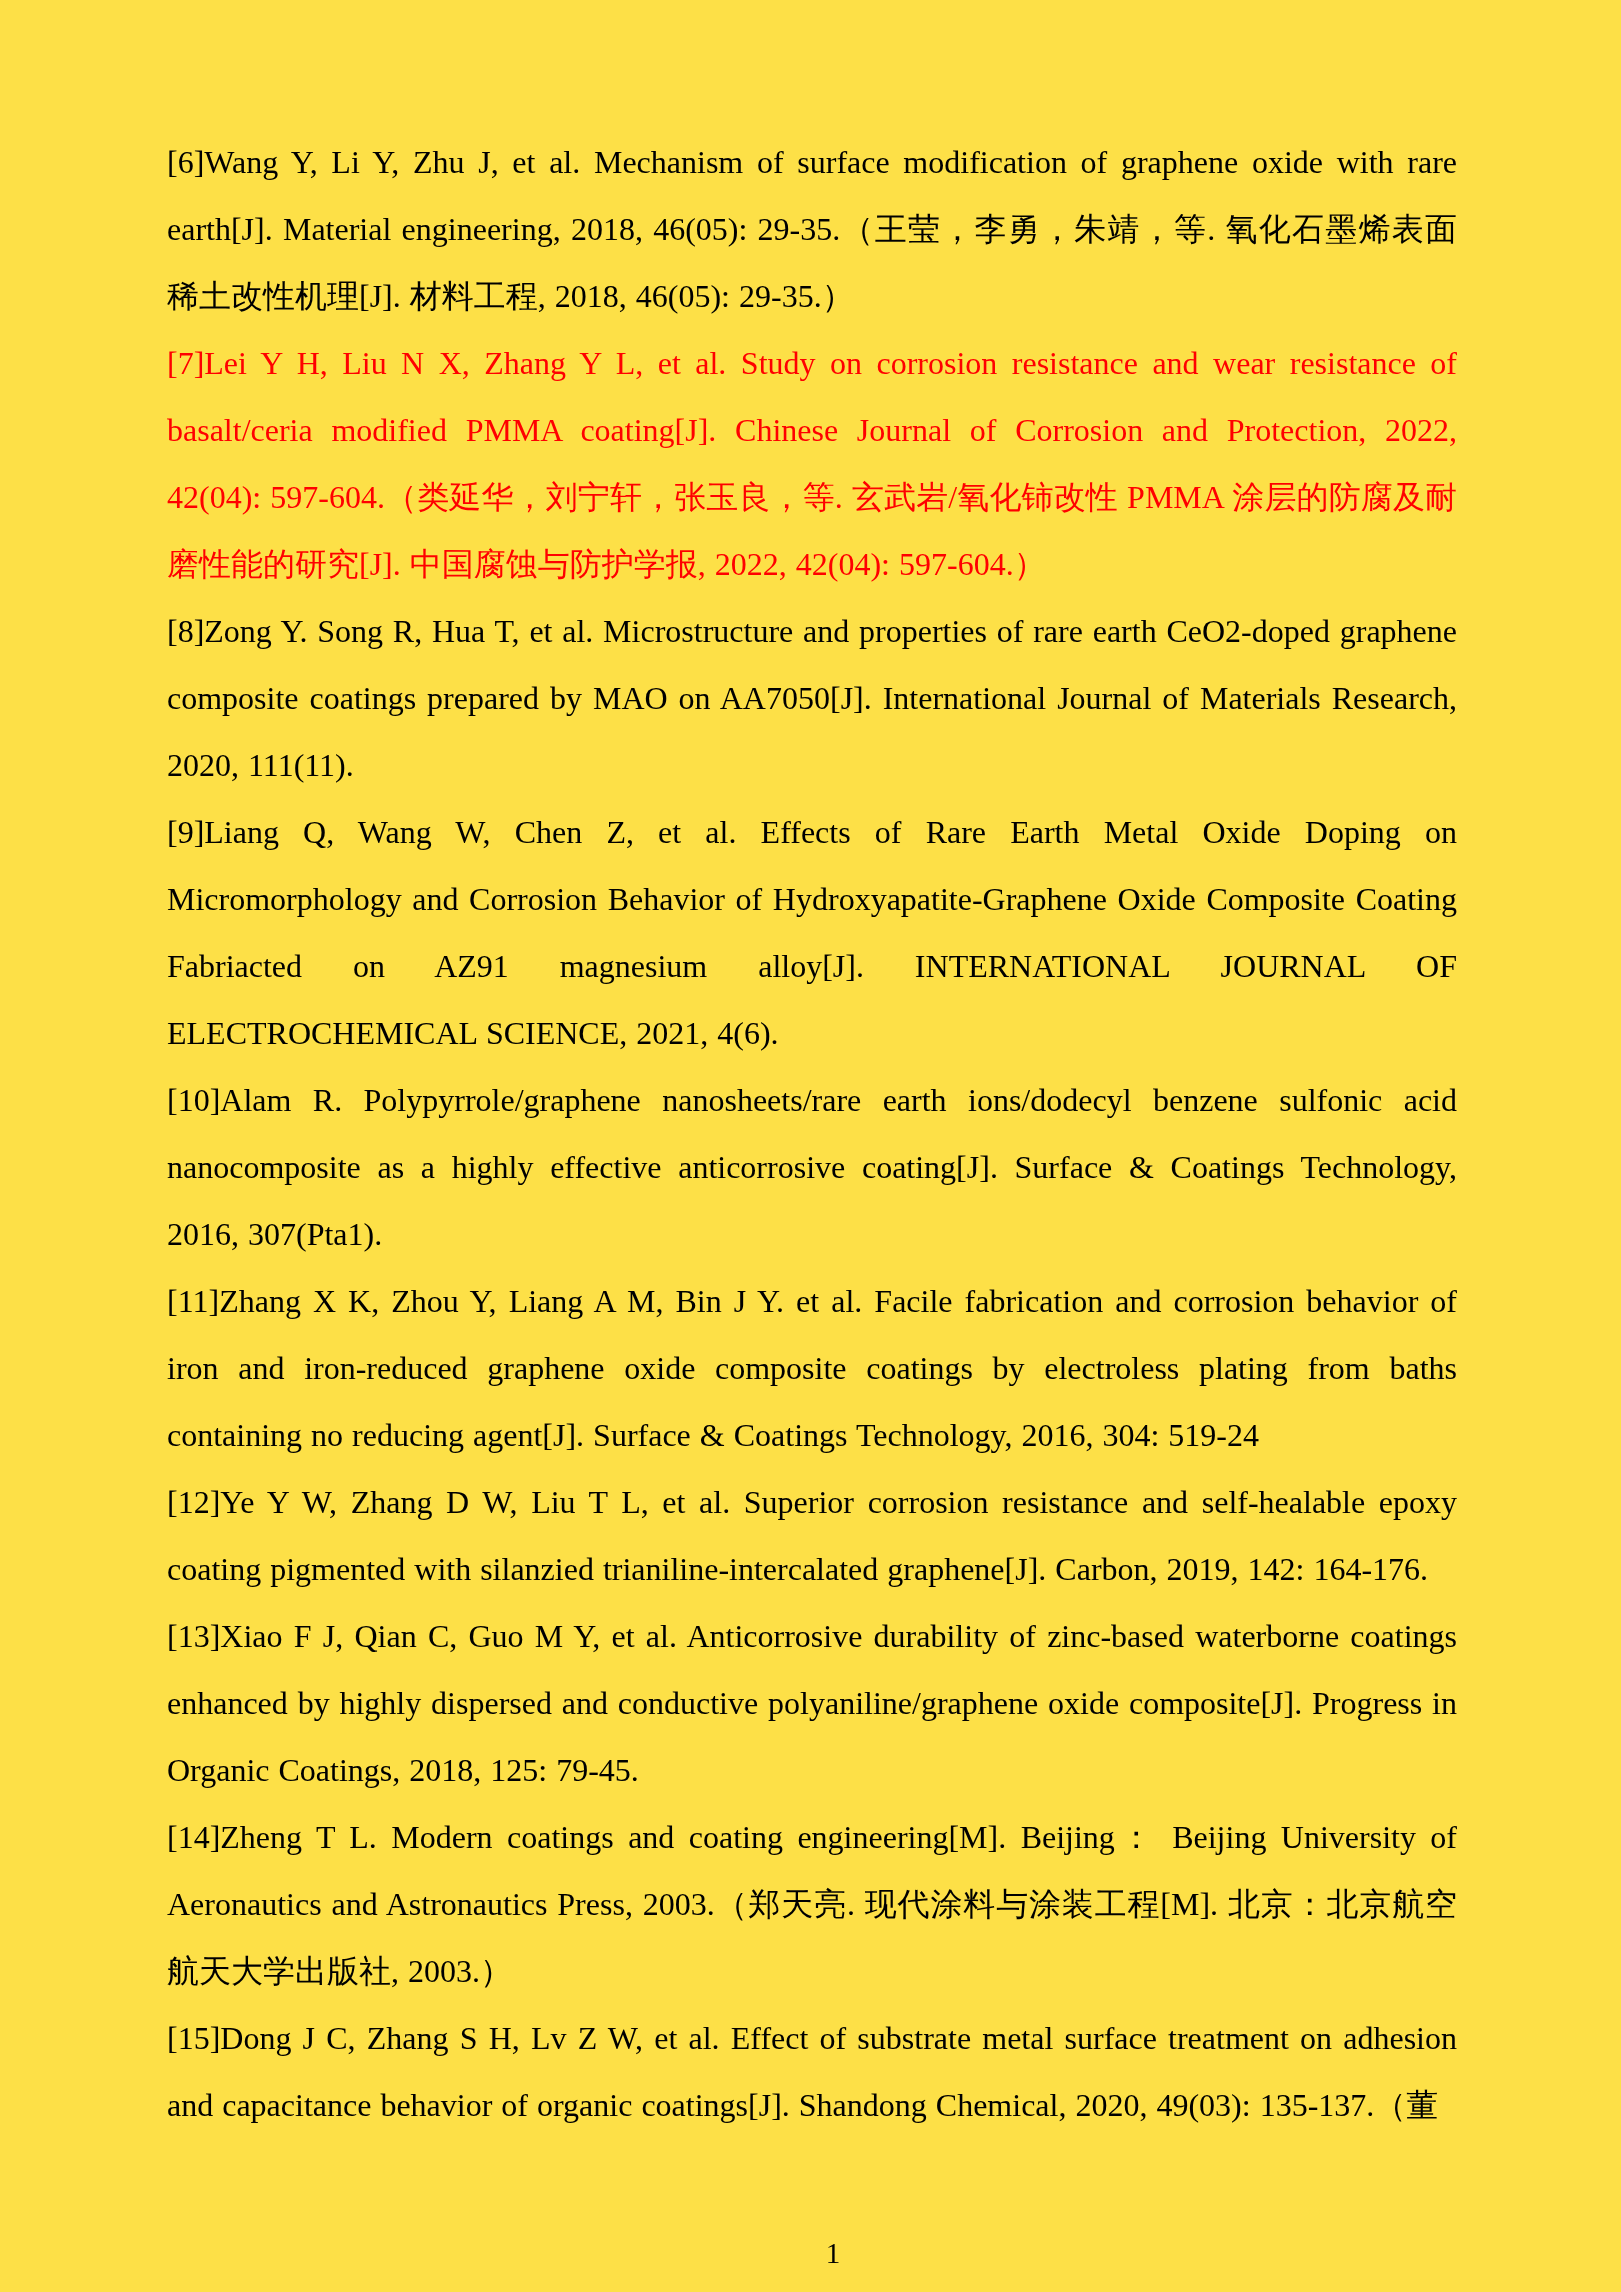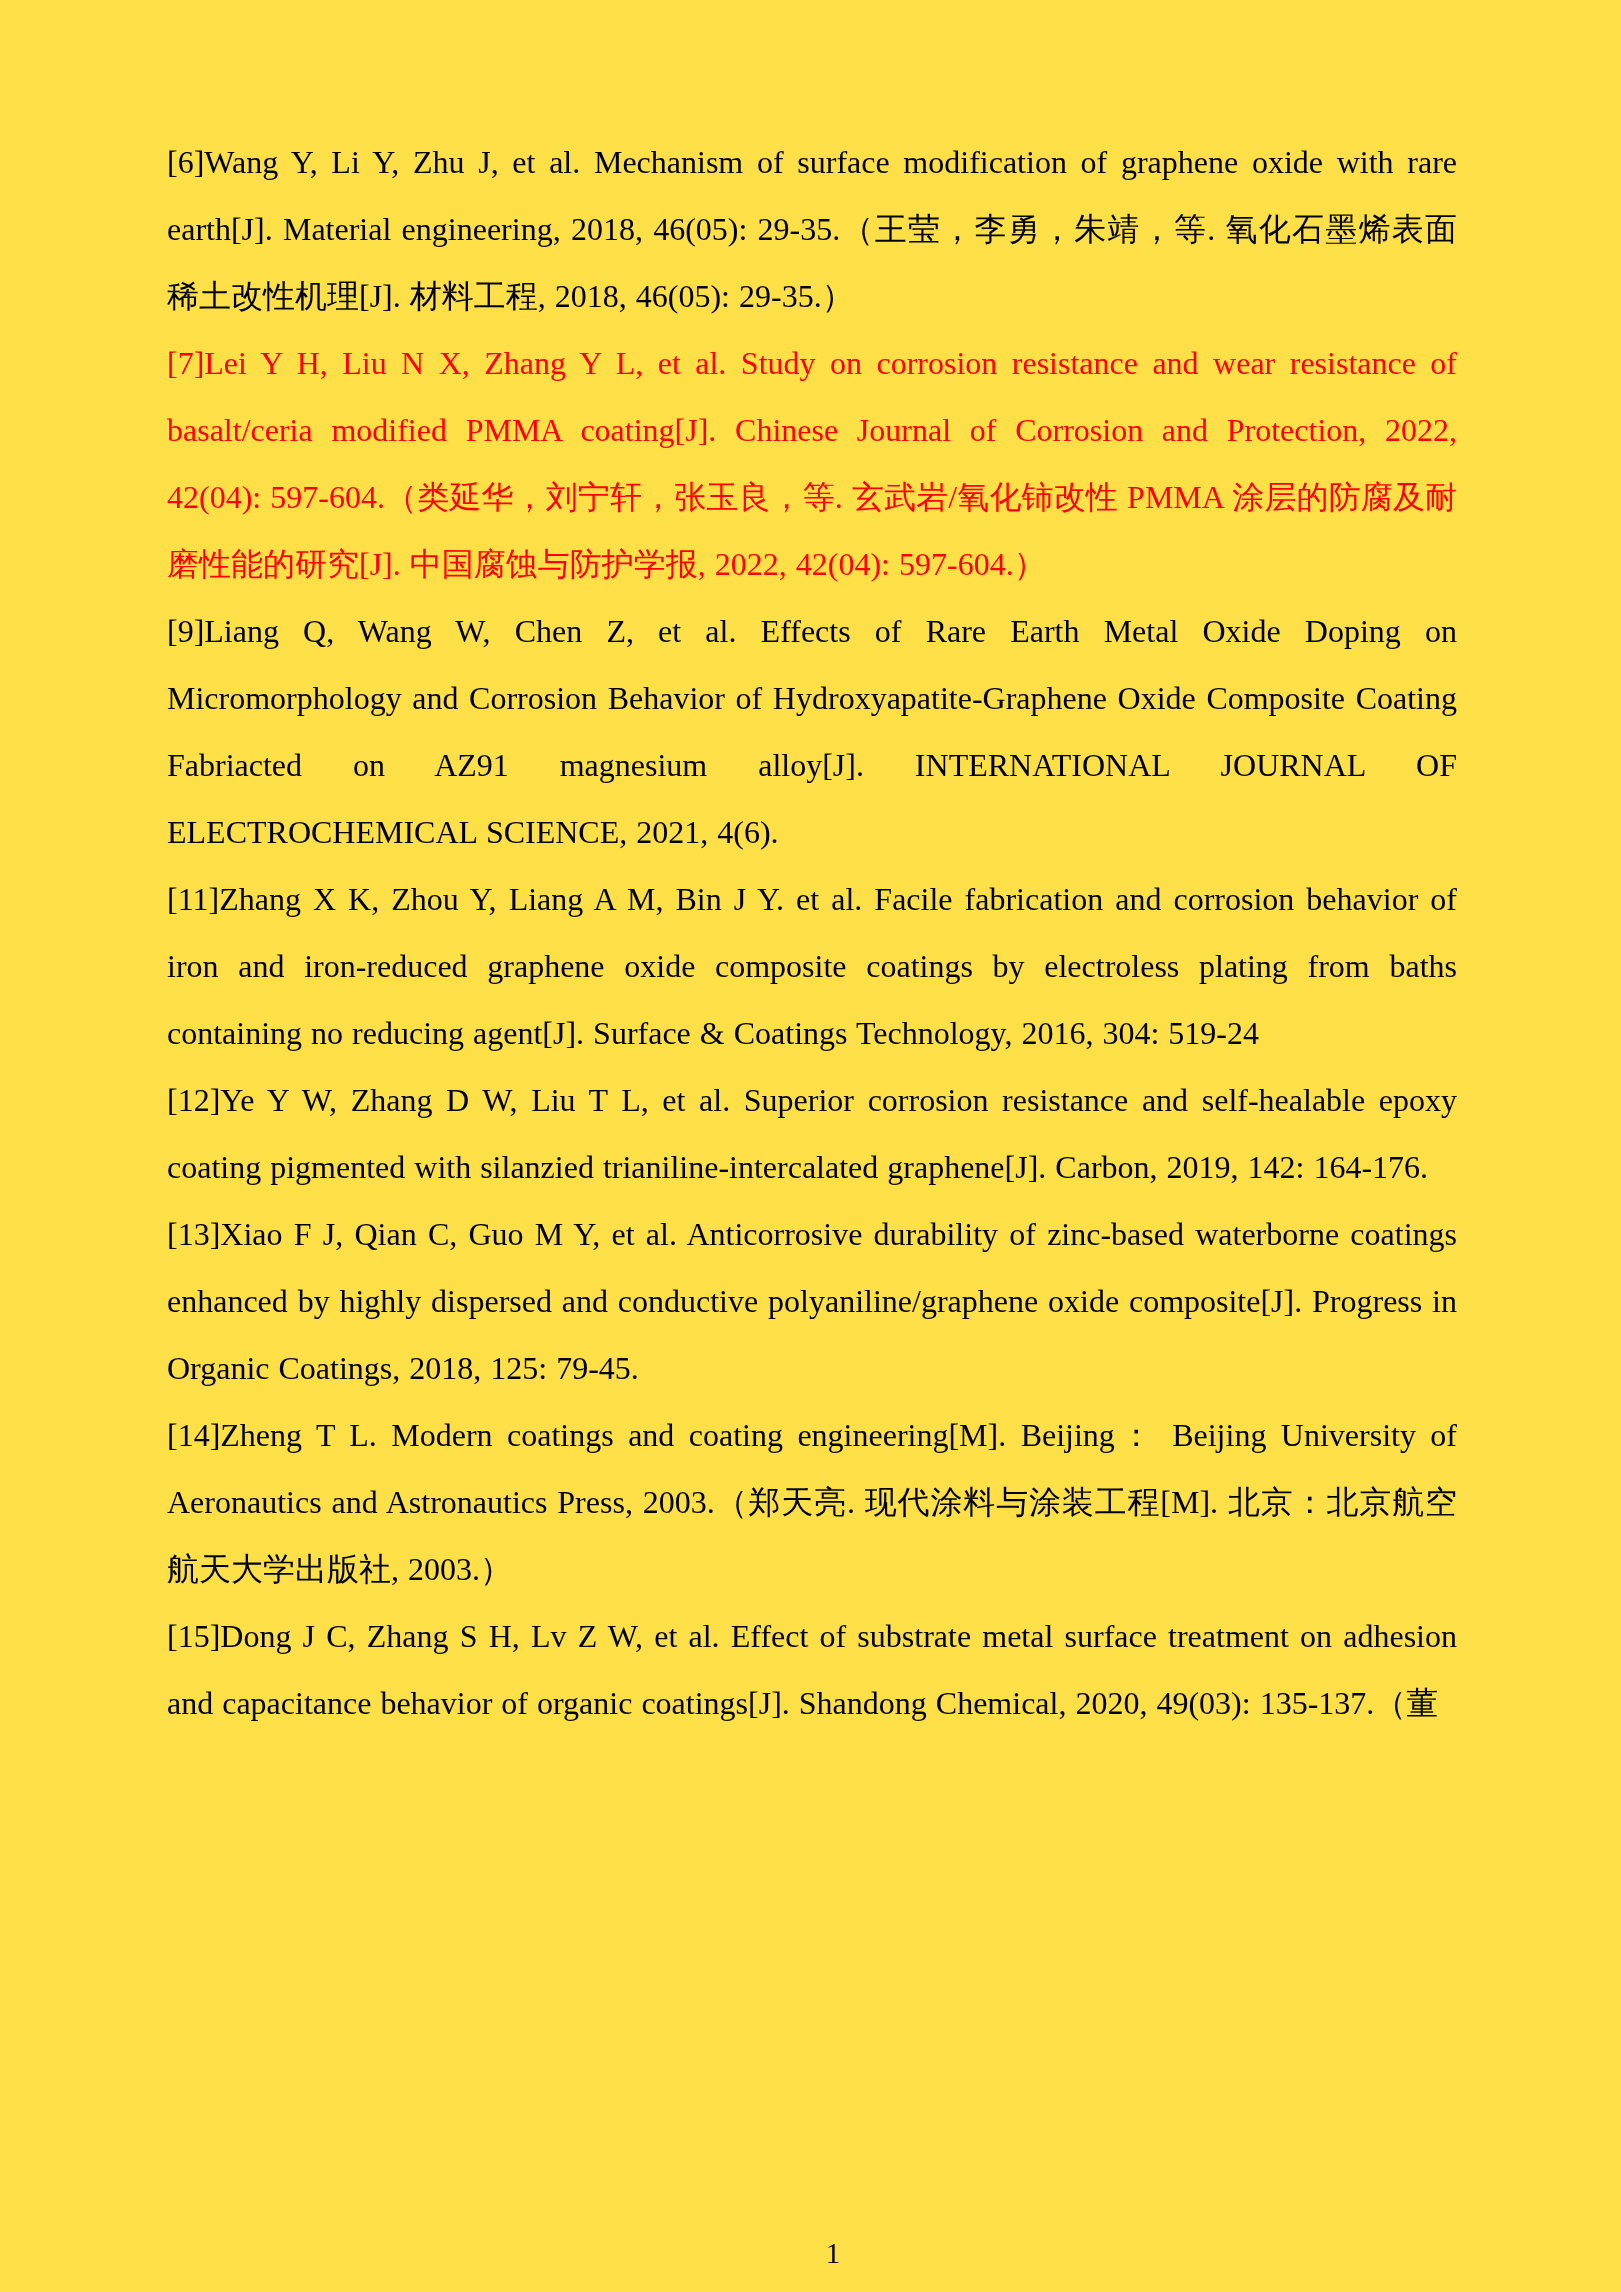--- a/index.html
+++ b/index.html
@@ -50,21 +50,23 @@
   }
 </style>
 </head>
 <body>
 
 <div class="page">
 
   <div class="content">
     <p class="ref">[6]Wang Y, Li Y, Zhu J, et al. Mechanism of surface modification of graphene oxide with rare earth[J]. Material engineering, 2018, 46(05): 29-35.（王莹，李勇，朱靖，等. 氧化石墨烯表面稀土改性机理[J]. 材料工程, 2018, 46(05): 29-35.）</p>
     <p class="ref ref-red">[7]Lei Y H, Liu N X, Zhang Y L, et al. Study on corrosion resistance and wear resistance of basalt/ceria modified PMMA coating[J]. Chinese Journal of Corrosion and Protection, 2022, 42(04): 597-604.（类延华，刘宁轩，张玉良，等. 玄武岩/氧化铈改性 PMMA 涂层的防腐及耐磨性能的研究[J]. 中国腐蚀与防护学报, 2022, 42(04): 597-604.）</p>
+    <p class="ref">[8]Zong Y. Song R, Hua T, et al. Microstructure and properties of rare earth CeO2-doped graphene composite coatings prepared by MAO on AA7050[J]. International Journal of Materials Research, 2020, 111(11).</p>
     <p class="ref">[9]Liang Q, Wang W, Chen Z, et al. Effects of Rare Earth Metal Oxide Doping on Micromorphology and Corrosion Behavior of Hydroxyapatite-Graphene Oxide Composite Coating Fabriacted on AZ91 magnesium alloy[J]. INTERNATIONAL JOURNAL OF ELECTROCHEMICAL SCIENCE, 2021, 4(6).</p>
+    <p class="ref">[10]Alam R. Polypyrrole/graphene nanosheets/rare earth ions/dodecyl benzene sulfonic acid nanocomposite as a highly effective anticorrosive coating[J]. Surface &amp; Coatings Technology, 2016, 307(Pta1).</p>
     <p class="ref">[11]Zhang X K, Zhou Y, Liang A M, Bin J Y. et al. Facile fabrication and corrosion behavior of iron and iron-reduced graphene oxide composite coatings by electroless plating from baths containing no reducing agent[J]. Surface &amp; Coatings Technology, 2016, 304: 519-24</p>
     <p class="ref">[12]Ye Y W, Zhang D W, Liu T L, et al. Superior corrosion resistance and self-healable epoxy coating pigmented with silanzied trianiline-intercalated graphene[J]. Carbon, 2019, 142: 164-176.</p>
     <p class="ref">[13]Xiao F J, Qian C, Guo M Y, et al. Anticorrosive durability of zinc-based waterborne coatings enhanced by highly dispersed and conductive polyaniline/graphene oxide composite[J]. Progress in Organic Coatings, 2018, 125: 79-45.</p>
     <p class="ref">[14]Zheng T L. Modern coatings and coating engineering[M]. Beijing： Beijing University of Aeronautics and Astronautics Press, 2003.（郑天亮. 现代涂料与涂装工程[M]. 北京：北京航空航天大学出版社, 2003.）</p>
     <p class="ref">[15]Dong J C, Zhang S H, Lv Z W, et al. Effect of substrate metal surface treatment on adhesion and capacitance behavior of organic coatings[J]. Shandong Chemical, 2020, 49(03): 135-137.（董</p>
   </div>
 
   <div class="page-number">1</div>
 
 </div>

